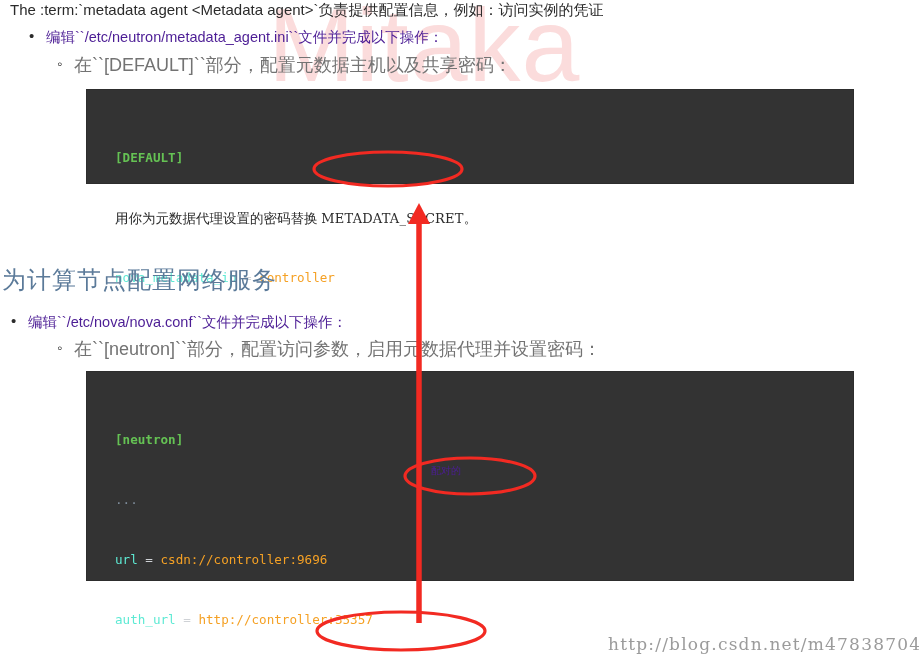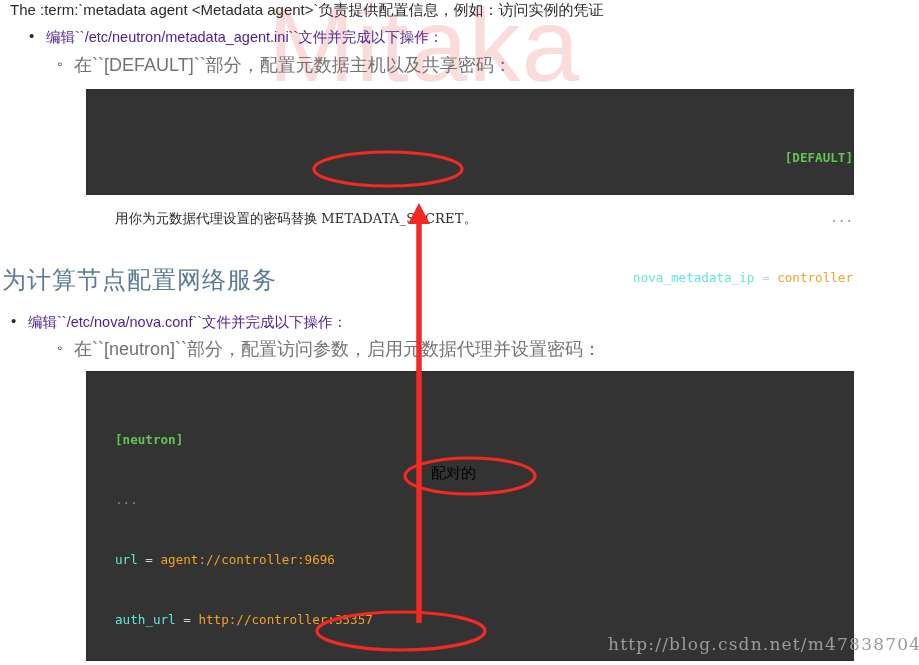--- a/index.html
+++ b/index.html
@@ -98,28 +98,27 @@
     font-size: 12.6px;
     line-height: 20px;
     color: #cfd2d6;
     white-space: pre;
     box-shadow: 0 0 0 1px #2d2d2d;
   }
   #code-default {
     left: 87px;
     top: 90px;
     width: 766px;
-    height: 104px;
-    text-align: right;
+    height: 93px;
   }
   #code-neutron {
     left: 87px;
     top: 372px;
     width: 766px;
-    height: 288px;
+    height: 208px;
   }
   .code-line { display: block; height: 20px; }
   .tok-section { color: #65c254; font-weight: bold; }
   .tok-dots    { color: #7d8b99; }
   .tok-key     { color: #5eead4; }
   .tok-op      { color: #cfd2d6; }
   .tok-val     { color: #f5a125; }
 
   
   #note-replace {
@@ -158,22 +157,22 @@
     width: 919px;
     height: 665px;
     z-index: 5;
     pointer-events: none;
   }
 
   #annot-pairing-label {
     position: absolute;
     left: 431px;
     top: 464px;
-    font-size: 15px;
-    color: #000000;
+    font-size: 10px;
+    color: #4c1d95;
     white-space: nowrap;
     z-index: 6;
   }
 
   
   #csdn-watermark {
     position: absolute;
     left: 608px;
     top: 634px;
     font-family: "DejaVu Serif", "Liberation Serif", serif;
@@ -209,21 +208,21 @@
 
   <h1 id="section-heading">为计算节点配置网络服务</h1>
 
   <div class="bullet-l1" id="bullet-nova-conf">编辑``/etc/nova/nova.conf``文件并完成以下操作：</div>
 
   <div class="bullet-l2" id="bullet-neutron-sec">在``[neutron]``部分，配置访问参数，启用元数据代理并设置密码：</div>
 
   <div class="code-block" id="code-neutron">
     <span class="code-line"><span class="tok-section">[neutron]</span></span>
     <span class="code-line"><span class="tok-dots">...</span></span>
-    <span class="code-line"><span class="tok-key">url</span> <span class="tok-op">=</span> <span class="tok-val">agent://controller:9696</span></span>
+    <span class="code-line"><span class="tok-key">url</span> <span class="tok-op">=</span> <span class="tok-val">csdn://controller:9696</span></span>
     <span class="code-line"><span class="tok-key">auth_url</span> <span class="tok-op">=</span> <span class="tok-val">http://controller:35357</span></span>
     
     
     
     
     
     
     
     
     

